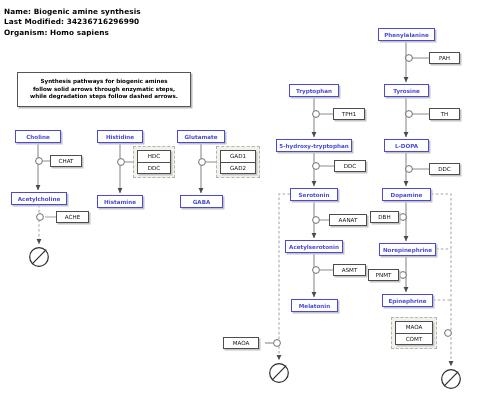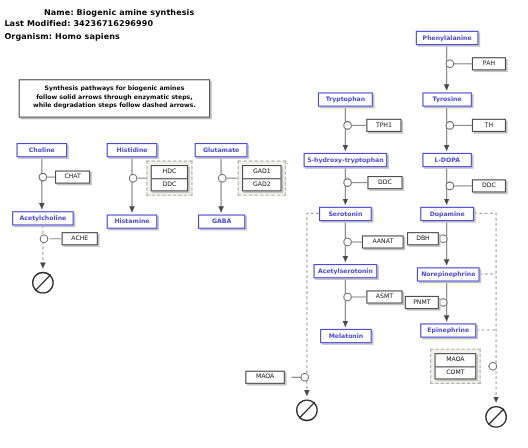--- a/index.html
+++ b/index.html
@@ -9,21 +9,21 @@
     font-family:"DejaVu Sans","Liberation Sans",sans-serif;
     position:relative;overflow:hidden;
     -webkit-font-smoothing:none;
   }
   #canvas{position:absolute;left:0;top:0;width:480px;height:407px;}
   #edges{position:absolute;left:0;top:0;width:480px;height:407px;}
 
   
   .hdr{position:absolute;left:4px;font-size:7.3px;font-weight:bold;color:#000;
        letter-spacing:.1px;white-space:nowrap;}
-  #hdr0{top:7px;margin-left:36px;} #hdr1{top:17px;} #hdr2{top:28px;}
+  #hdr0{top:7px;} #hdr1{top:17px;} #hdr2{top:28px;}
 
   
   #legend{position:absolute;left:17px;top:72px;width:172px;height:33px;
     border:1px solid #555;background:#fff;
     box-shadow:1.5px 1.5px 0 #bdbdbd;
     display:flex;flex-direction:column;align-items:center;justify-content:center;}
   #legend div{font-size:5.6px;font-weight:bold;color:#000;line-height:7.4px;white-space:nowrap;}
 
   
   .node{position:absolute;border:1px solid #4a4ad6;background:#fff;

